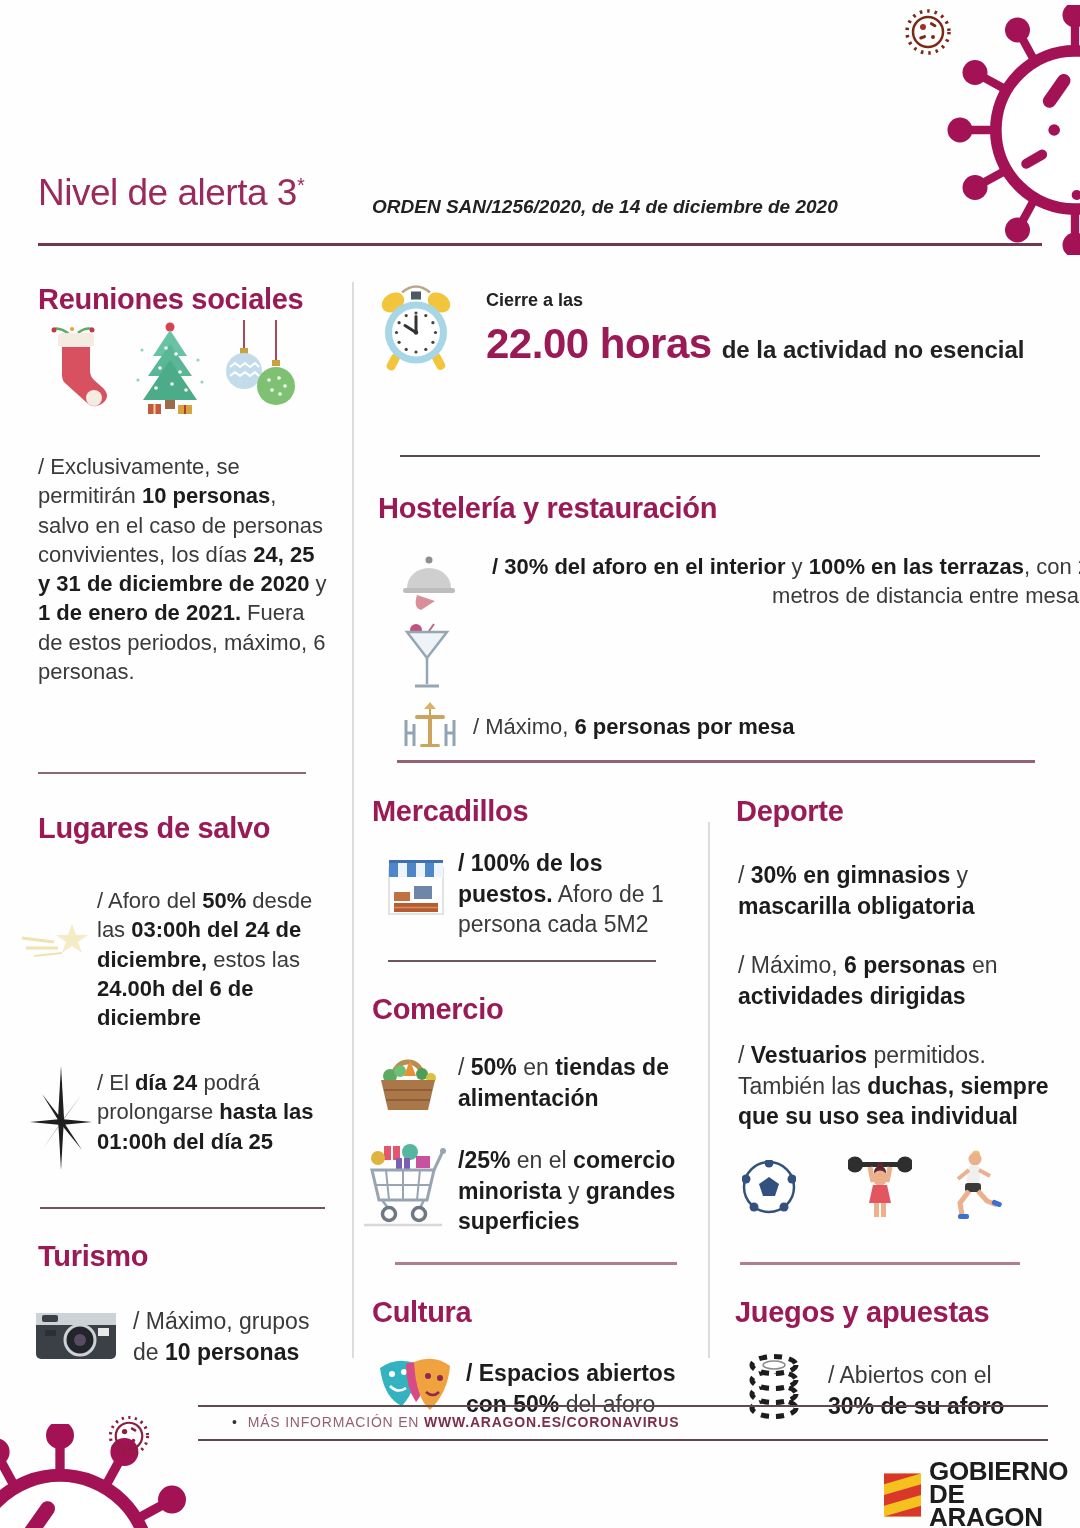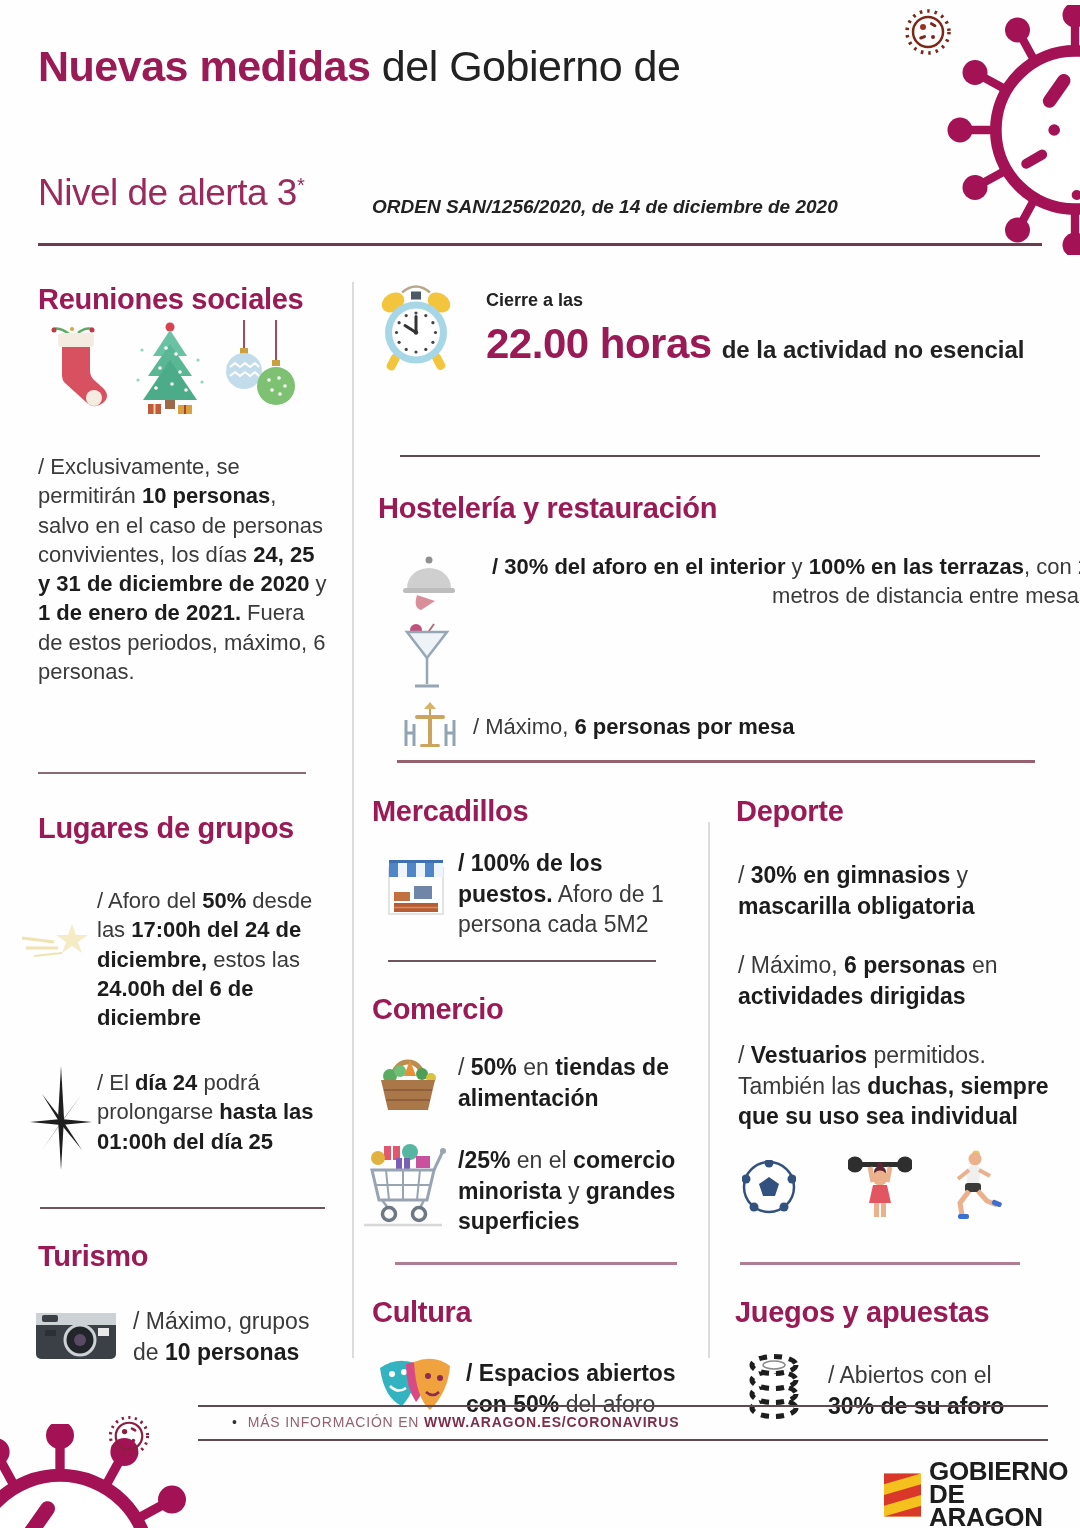--- a/index.html
+++ b/index.html
@@ -24,21 +24,20 @@
   .banner-suffix{font-size:24px;font-weight:700;color:#222;margin-left:10px;}
   .logo-txt{font-size:26px;line-height:23px;font-weight:800;color:#1d1d1d;letter-spacing:-0.3px;}
   .footer-info{font-size:14px;letter-spacing:0.8px;}
 </style>
 </head>
 <body>
 
 <div class="page">
 
   <div class="abs title-h1" style="left:38px;top:40px;width:880px;">
-    <div><span class="t-accent">Nuevas medidas</span><span class="t-dark"> del Gobierno de</span></div>
   </div>
 
   <div class="abs nivel" style="left:38px;top:172px;"><span>Nivel de alerta 3</span><sup>*</sup></div>
   <div class="abs order-txt" style="left:372px;top:196px;">ORDEN SAN/1256/2020, de 14 de diciembre de 2020</div>
 
   <svg class="abs" style="left:902px;top:6px;width:52px;height:52px;" viewBox="0 0 52 52">
     <circle cx="26" cy="26" r="15" fill="none" stroke="#7b2817" stroke-width="2.5"></circle>
     <circle cx="26" cy="26" r="21" fill="none" stroke="#7b2817" stroke-width="3.5" stroke-dasharray="2.5 5"></circle>
     <circle cx="21" cy="21" r="3" fill="#a03022"></circle>
     <circle cx="31" cy="31" r="2" fill="#7b2817"></circle>
@@ -154,29 +153,29 @@
         <circle cx="63" cy="66" r="1.8"></circle>
         <circle cx="50" cy="70" r="1.8"></circle>
         <circle cx="58" cy="74" r="1.8"></circle>
       </g>
   </svg>
 
   <div class="abs body-txt" style="left:38px;top:452px;width:292px;font-size:22px;"><span>/ Exclusivamente, se permitirán </span><span class="b">10 personas</span><span>, salvo en el caso de personas convivientes, los días </span><span class="b">24, 25 y 31 de diciembre de 2020</span><span> y </span><span class="b">1 de enero de 2021.</span><span> Fuera de estos periodos, máximo, 6 personas.</span></div>
 
   <div class="hline" style="left:38px;top:772px;width:268px;height:2px;"></div>
 
-  <div class="abs sec-title" style="left:38px;top:812px;">Lugares de grupos</div>
+  <div class="abs sec-title" style="left:38px;top:812px;">Lugares de salvo</div>
 
   <svg class="abs" style="left:20px;top:920px;width:72px;height:48px;" viewBox="0 0 72 48">
     <polygon points="52,4 56,15 68,15 58,22 62,33 52,26 42,33 46,22 36,15 48,15" fill="#f5ecc6"></polygon>
     <line x1="2" y1="18" x2="34" y2="22" stroke="#efe3b2" stroke-width="3"></line>
     <line x1="6" y1="28" x2="38" y2="28" stroke="#efe3b2" stroke-width="3"></line>
     <line x1="14" y1="36" x2="42" y2="33" stroke="#efe3b2" stroke-width="2"></line>
   </svg>
-  <div class="abs body-txt" style="left:97px;top:886px;width:242px;font-size:22px;"><span>/ Aforo del </span><span class="b">50%</span><span>  desde las </span><span class="b">17:00h del 24 de diciembre,</span><span> estos las </span><span class="b">24.00h del 6 de diciembre</span></div>
+  <div class="abs body-txt" style="left:97px;top:886px;width:242px;font-size:22px;"><span>/ Aforo del </span><span class="b">50%</span><span>  desde las </span><span class="b">03:00h del 24 de diciembre,</span><span> estos las </span><span class="b">24.00h del 6 de diciembre</span></div>
 
   <svg class="abs" style="left:30px;top:1066px;width:62px;height:104px;" viewBox="0 0 62 104">
     <g fill="#1f1f1f">
       <polygon points="31,0 34,52 31,104 28,52"></polygon>
       <polygon points="0,56 31,53 62,56 31,59"></polygon>
       <polygon points="12,28 33,55 52,84 30,57"></polygon>
       <polygon points="52,28 32,55 12,84 31,57"></polygon>
     </g>
   </svg>
   <div class="abs body-txt" style="left:97px;top:1068px;width:242px;font-size:22px;"><span>/ El </span><span class="b">día 24</span><span> podrá prolongarse </span><span class="b">hasta las 01:00h del día 25</span></div>

